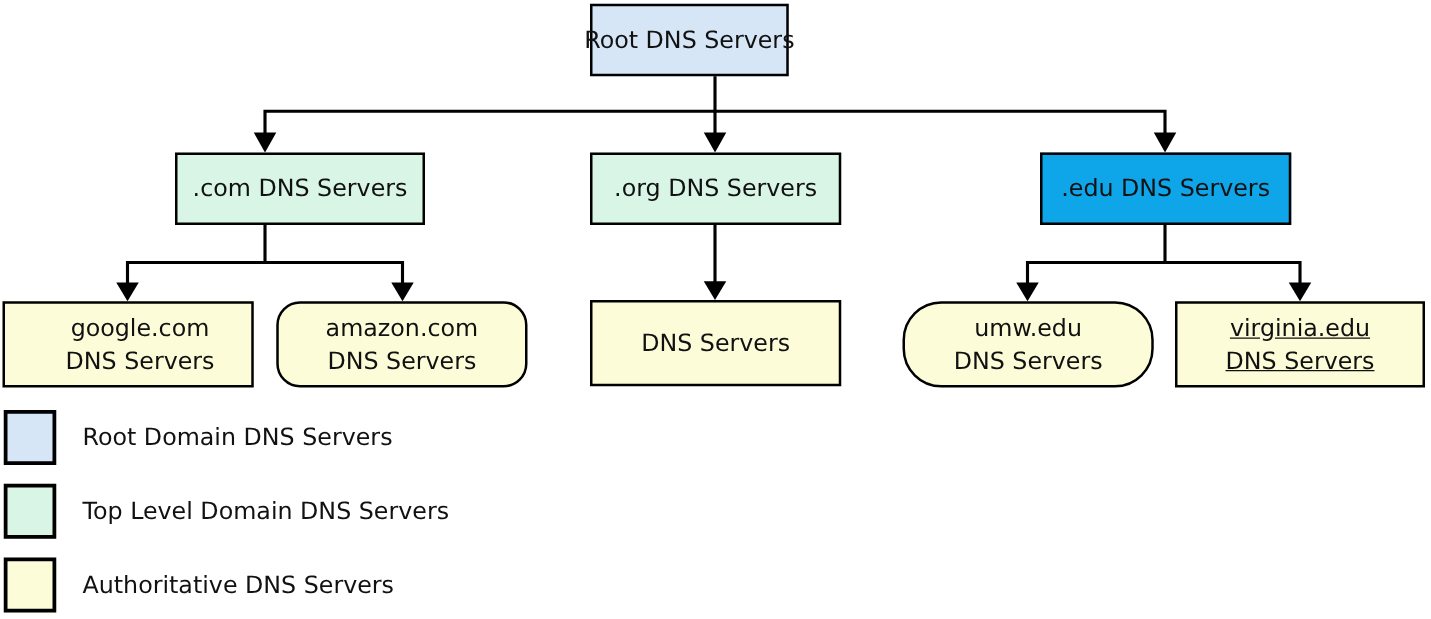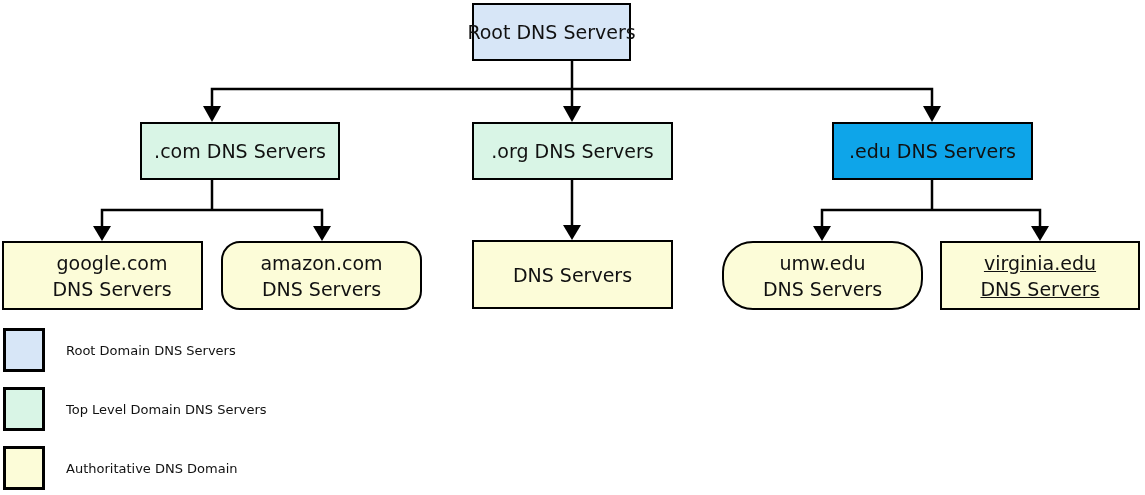--- a/index.html
+++ b/index.html
@@ -59,21 +59,21 @@
   .legend-row-2 { top: 387px; }
   .legend-row-3 { top: 446px; }
   .swatch {
     box-sizing: border-box;
     width: 42px;
     height: 44px;
     border: 3px solid #000000;
     flex: 0 0 auto;
   }
   .legend-label {
-    font-size: 13px;
+    font-size: 19px;
     color: #111111;
     white-space: nowrap;
   }
 </style>
 </head>
 <body>
 
 <div class="canvas">
 
   <svg class="connectors" viewBox="0 0 1145 495" xmlns="http://www.w3.org/2000/svg">
@@ -137,16 +137,16 @@
   <div class="legend-row legend-row-1">
     <span class="swatch" style="background-color: rgb(215, 230, 247);"></span>
     <span class="legend-label">Root Domain DNS Servers</span>
   </div>
   <div class="legend-row legend-row-2">
     <span class="swatch" style="background-color: rgb(217, 245, 230);"></span>
     <span class="legend-label">Top Level Domain DNS Servers</span>
   </div>
   <div class="legend-row legend-row-3">
     <span class="swatch" style="background-color: rgb(252, 252, 216);"></span>
-    <span class="legend-label">Authoritative DNS Domain</span>
+    <span class="legend-label">Authoritative DNS Servers</span>
   </div>
 
 </div>
 
 </body></html>

